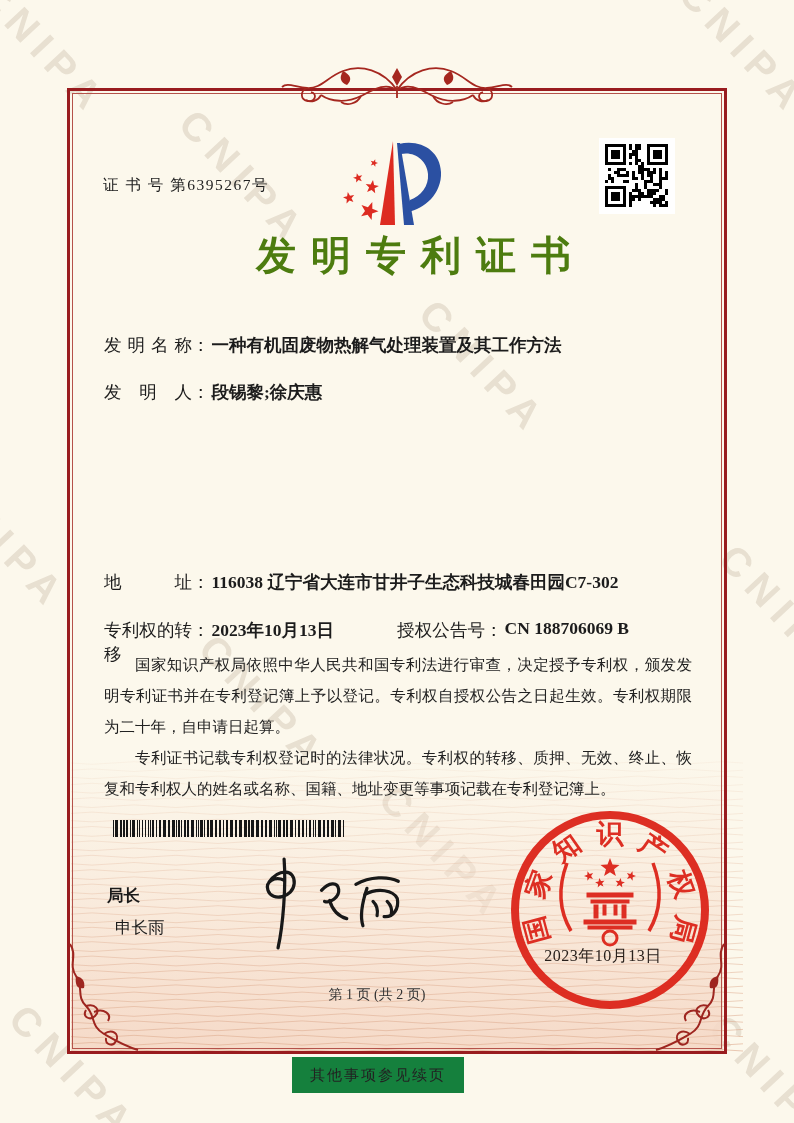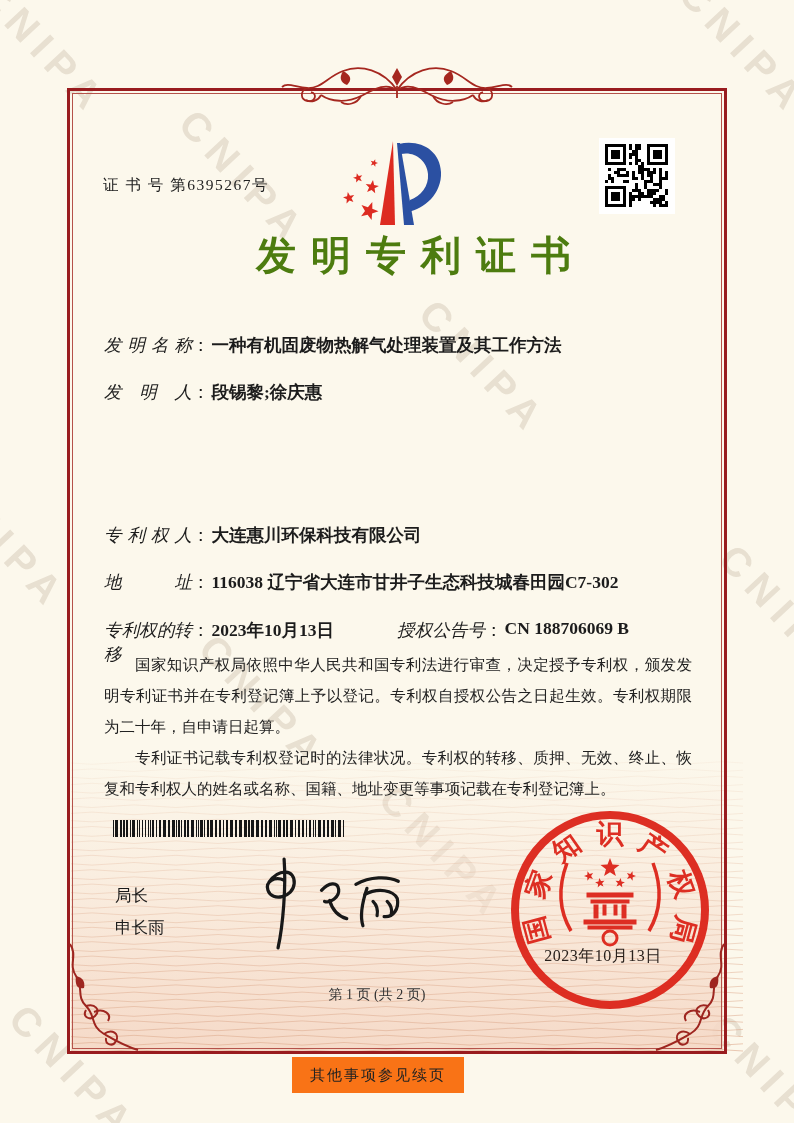--- a/index.html
+++ b/index.html
@@ -17,36 +17,36 @@
   .frame{position:absolute;left:67px;top:88px;width:660px;height:966px;box-sizing:border-box;
       border:3px solid #991c1f;}
   .frame::after{content:"";position:absolute;inset:2px;border:1px solid #b5524a;}
   .cert-number{position:absolute;left:103px;top:139px;font-size:15.5px;letter-spacing:1.5px;color:#222;margin-top:36px;}
   .logo{position:absolute;left:336px;top:134px;}
   .qr-box{position:absolute;left:599px;top:138px;width:76px;height:76px;background:#ffffff;}
   .qr-box svg{display:block;margin:6px;}
   .title{position:absolute;left:67px;top:228px;width:693px;margin:0;text-align:center;
       font-size:40px;font-weight:bold;letter-spacing:15px;text-indent:15px;color:#4d7c0f;}
   .field-row{position:absolute;left:104px;width:620px;height:24px;font-size:17.5px;}
-  .flabel{display:inline-block;width:88px;text-align:justify;text-align-last:justify;vertical-align:top;font-style:italic;}
+  .flabel{display:inline-block;width:88px;text-align:justify;text-align-last:justify;vertical-align:top;}
   .fcolon{display:inline-block;vertical-align:top;}
   .fvalue{margin-left:2px;vertical-align:top;font-weight:bold;}
   .grant-group{position:absolute;left:293px;top:0;}
   .paragraphs{position:absolute;left:104px;top:649px;width:588px;font-size:15.5px;line-height:31px;
       text-align:justify;color:#222;}
   .paragraphs p{margin:0;text-indent:2em;}
   .barcode{position:absolute;left:113px;top:820px;}
-  .officer-title{position:absolute;left:115px;top:885px;font-family:"Liberation Sans","DejaVu Sans",sans-serif;font-size:16.5px;color:#1a1a1a;}
+  .officer-title{position:absolute;left:107px;top:885px;font-family:"Liberation Sans","DejaVu Sans",sans-serif;font-size:16.5px;color:#1a1a1a;font-weight:bold;}
   .officer-name{position:absolute;left:115px;top:917px;font-family:Liberation Sans, sans-serif;font-size:16.5px;color:#1a1a1a;}
   .signature{position:absolute;left:238px;top:856px;}
   .seal{position:absolute;left:505px;top:805px;width:210px;height:210px;opacity:0.94;}
   .seal-date{position:absolute;left:537px;top:946px;width:132px;text-align:center;font-size:16px;
       letter-spacing:0.5px;color:#2a211c;z-index:5;}
   .page-number{position:absolute;left:77px;top:986px;width:600px;text-align:center;font-size:14px;color:#333;}
-  .continuation{position:absolute;left:292px;top:1057px;width:172px;height:36px;background:#f97316;
+  .continuation{position:absolute;left:292px;top:1057px;width:172px;height:36px;background:#15803d;
       text-align:center;line-height:36px;font-size:15px;letter-spacing:2px;color:#222;}
   .fl-bl{transform:scaleX(-1);}
   svg{overflow:visible;}
 </style>
 </head>
 <body>
 
 <div class="page">
 
   <div class="wm" style="left:-40px;top:25px;">CNIPA</div>
@@ -291,23 +291,20 @@
   </div>
 
   <h1 class="title">发明专利证书</h1>
 
   <div class="field-row" style="top:333px;">
     <span class="flabel">发明名称</span><span class="fcolon">：</span><span class="fvalue">一种有机固废物热解气处理装置及其工作方法</span>
   </div>
   <div class="field-row" style="top:380px;">
     <span class="flabel">发明人</span><span class="fcolon">：</span><span class="fvalue">段锡黎;徐庆惠</span>
   </div>
-  <div class="field-row" style="top:523px;">
-    <span class="flabel">专利权人</span><span class="fcolon">：</span><span class="fvalue">大连惠川环保科技有限公司</span>
-  </div>
   <div class="field-row" style="top:570px;">
     <span class="flabel">地址</span><span class="fcolon">：</span><span class="fvalue">116038 辽宁省大连市甘井子生态科技城春田园C7-302</span>
   </div>
   <div class="field-row" style="top:618px;">
     <span class="flabel">专利权的转移</span><span class="fcolon">：</span><span class="fvalue">2023年10月13日</span>
     <span class="grant-group">
       <span class="flabel">授权公告号</span><span class="fcolon">：</span><span class="fvalue">CN 188706069 B</span>
     </span>
   </div>
 

